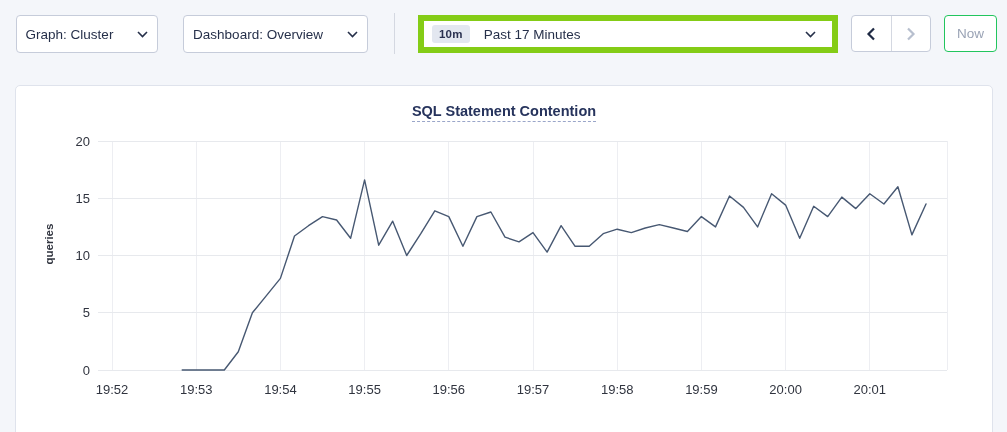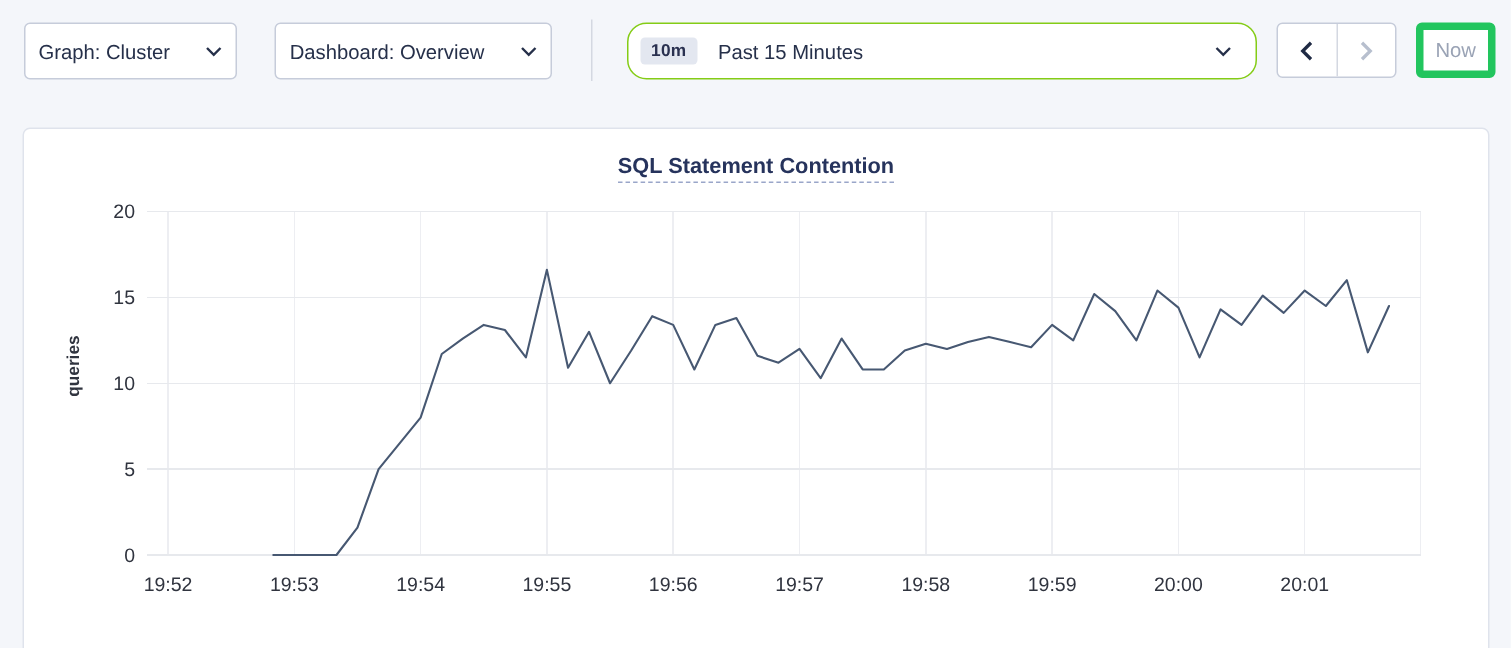--- a/index.html
+++ b/index.html
@@ -23,21 +23,21 @@
     cursor: pointer;
   }
   #graph-btn { left: 16px; width: 142px; }
   #dashboard-btn { left: 183px; width: 185px; }
   .tb-divider {
     position: absolute; left: 394px; top: 13px;
     width: 1px; height: 41px; background: #d4d8e1;
   }
   #time-dropdown {
     position: absolute; left: 418px; top: 15px; width: 420px; height: 38px;
-    background: #ffffff; border: 1px solid #84cc16; border-radius: 13px;
+    background: #ffffff; border: 6px solid #84cc16; border-radius: 0;
     box-sizing: border-box;
     display: flex; align-items: center;
     cursor: pointer;
   }
   .time-badge {
     margin-left: 8px;
     background: #e3e7f0; color: #2a3150;
     font-size: 11.5px; font-weight: bold;
     padding: 3px 7px; border-radius: 3px;
     letter-spacing: .2px;
@@ -51,21 +51,21 @@
     display: flex;
   }
   .arrow-cell {
     flex: 1; display: flex; align-items: center; justify-content: center;
     cursor: pointer;
   }
   .arrow-cell.prev { border-right: 1px solid #d4d8e1; color: #1f2a44; }
   .arrow-cell.next { color: #b7bfce; cursor: default; }
   #now-btn {
     position: absolute; left: 944px; top: 15px; width: 53px; height: 37px;
-    background: #ffffff; border: 5px solid #22c55e; border-radius: 4px;
+    background: #ffffff; border: 1px solid #22c55e; border-radius: 4px;
     box-sizing: border-box;
     display: flex; align-items: center; justify-content: center;
     font-size: 13.5px; color: #9aa3b5;
     cursor: default;
   }
   .chevron-down { width: 11px; height: 7px; display: block; }
   .card {
     position: absolute; left: 15px; top: 85px; width: 978px; height: 360px;
     background: #ffffff;
     border: 1px solid #dfe3ec;
@@ -104,21 +104,21 @@
     <span>Dashboard: Overview</span>
     <svg class="chevron-down" viewBox="0 0 11 7">
         <polyline points="1,1 5.5,5.5 10,1" fill="none" stroke="#26304a" stroke-width="1.6"></polyline>
       </svg>
   </div>
 
   <div class="tb-divider"></div>
 
   <div id="time-dropdown">
     <span class="time-badge">10m</span>
-    <span class="time-label">Past 15 Minutes</span>
+    <span class="time-label">Past 17 Minutes</span>
     <span class="time-chevron">
       <svg class="chevron-down" viewBox="0 0 11 7">
           <polyline points="1,1 5.5,5.5 10,1" fill="none" stroke="#26304a" stroke-width="1.6"></polyline>
         </svg>
     </span>
   </div>
 
   <div class="arrow-group">
     <div class="arrow-cell prev">
       <svg width="10" height="14" viewBox="0 0 10 14">

